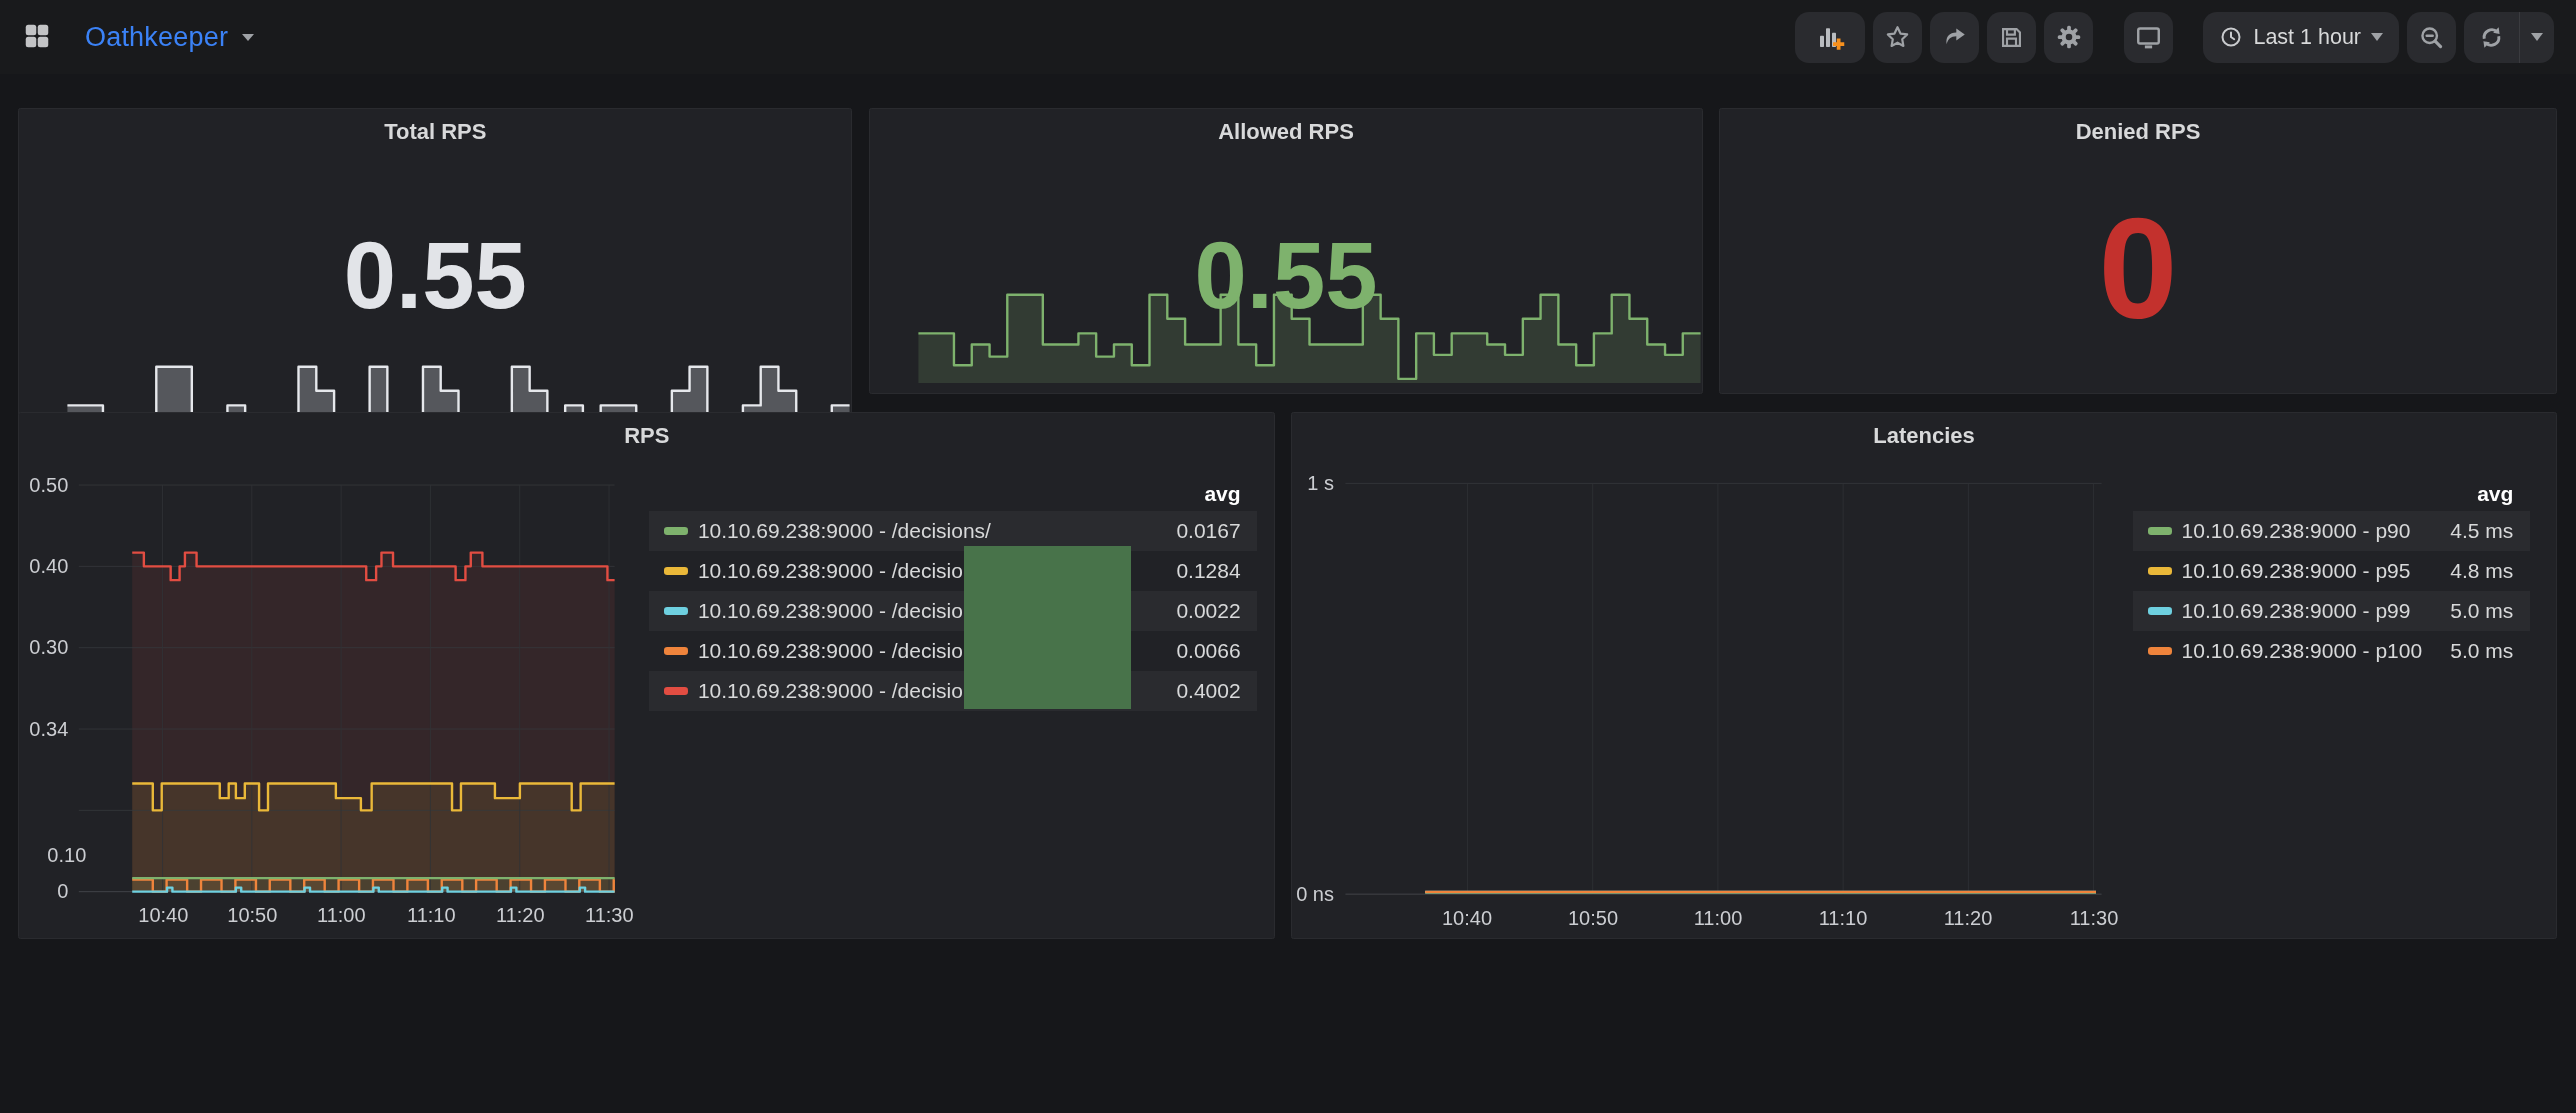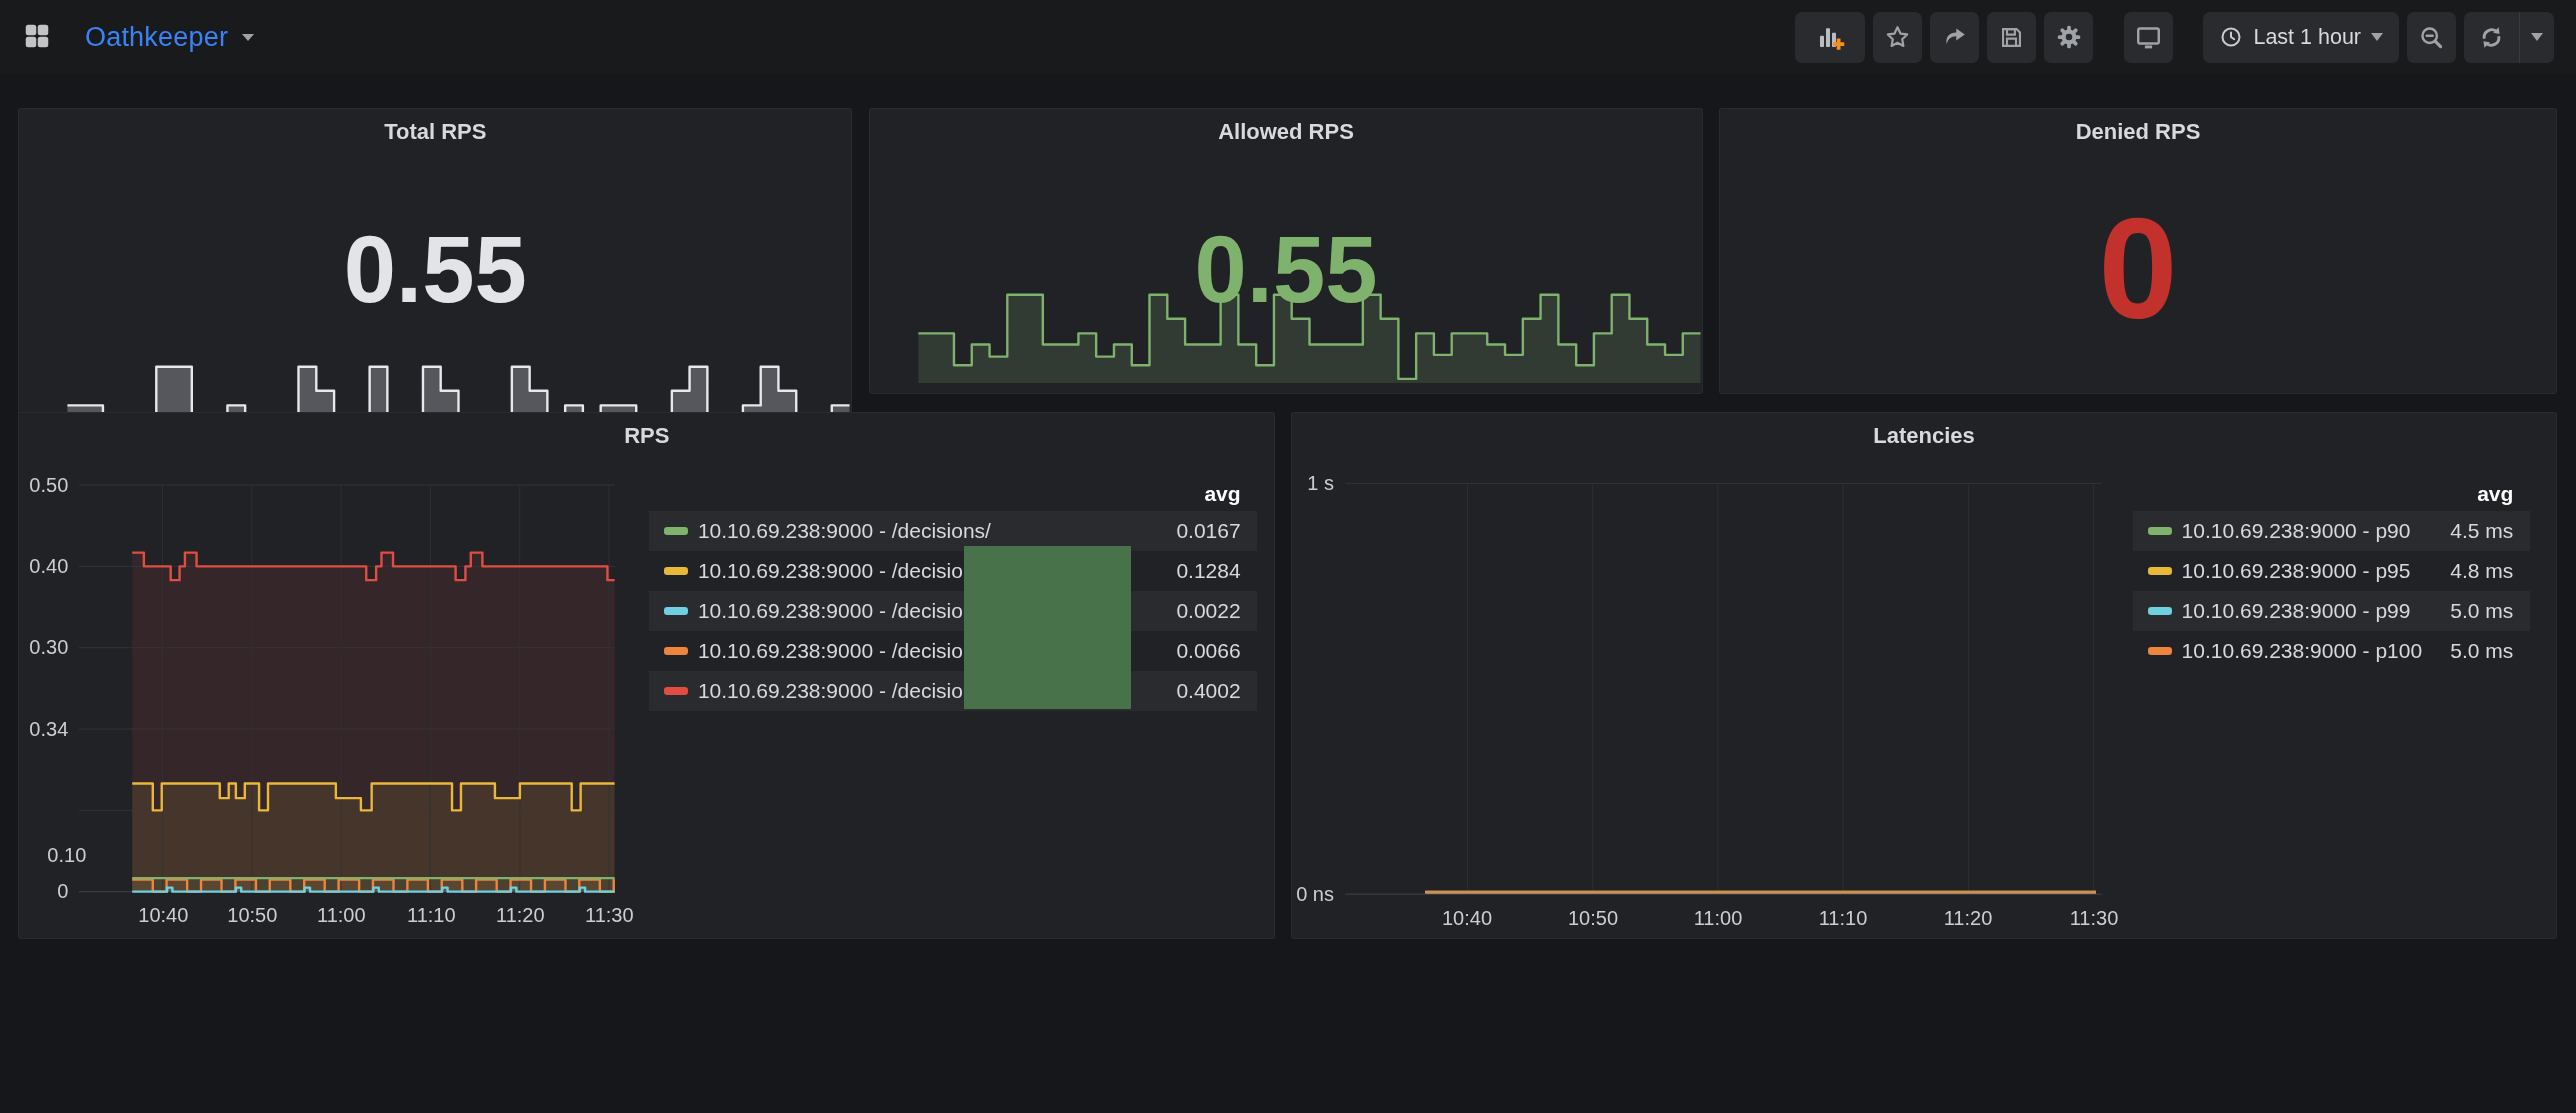--- a/index.html
+++ b/index.html
@@ -9,21 +9,21 @@
 
   
   .navbar{position:absolute;left:0;top:0;width:100%;height:74px;background:#191a1c;
           display:flex;align-items:center;justify-content:space-between;padding:0 22px;box-sizing:border-box;}
   .nav-left{display:flex;align-items:center;}
   .nav-title{font-size:27px;color:#3b82f6;margin-left:33px;letter-spacing:0.2px;}
   .caret{width:0;height:0;border-left:7.2px solid transparent;border-right:7.2px solid transparent;
          border-top:8.8px solid #9fa2a6;display:inline-block;}
   .title-caret{margin-left:14.4px;border-left-width:6.4px;border-right-width:6.4px;border-top-width:7.2px;}
   .nav-right{display:flex;align-items:center;gap:8px;}
-  .nav-btn{height:51px;min-width:49px;border-radius:7px;background:#2a2b2f;color:#9fa2a6;
+  .nav-btn{height:51px;min-width:49px;border-radius:14px;background:#2a2b2f;color:#9fa2a6;
            display:flex;align-items:center;justify-content:center;cursor:pointer;border:none;padding:0 9.6px;box-sizing:border-box;}
   .nav-btn svg{display:block;}
   .gap-lg{width:14.4px;}
   .time-btn{gap:10.4px;padding:0 16px;}
   .time-label{font-size:21.5px;color:#d8d9da;white-space:nowrap;}
   .split{padding:0;}
   .split .half{height:100%;display:flex;align-items:center;justify-content:center;padding:0 12.8px;}
   .split .half + .half{border-left:0.8px solid #3a3b3f;padding:0 11px;}
 
   
@@ -31,21 +31,21 @@
   #panel-total  {left:18.3px;  top:108px; width:834px; height:358px;}
   #panel-allowed{left:869px;top:108px; width:834px; height:286px;}
   #panel-denied {left:1719px;top:108px; width:838px; height:286px;}
   #panel-rps    {left:18.3px;  top:412px; width:1257px; height:527px;}
   #panel-lat    {left:1291px;top:412px; width:1266px; height:527px;}
 
   .panel-title{position:absolute;top:10.4px;left:0;width:100%;text-align:center;font-size:22px;
                font-weight:bold;color:#d8d9da;cursor:pointer;}
 
   .stat-value{position:absolute;left:0;width:100%;text-align:center;font-weight:bold;}
-  .stat-value.md{top:114px;font-size:94px;line-height:94px;}
+  .stat-value.md{top:120px;font-size:94px;line-height:94px;}
   .stat-value.xl{top:89px;font-size:142px;line-height:142px;}
 
   .spark{position:absolute;left:47px;bottom:9.6px;}
 
   .plot-svg{position:absolute;left:0;top:0;}
   .tick{position:absolute;font-size:20px;color:#ccced2;white-space:nowrap;}
   .tick-x{transform:translateX(-50%);}
   .tick-y{text-align:right;}
 
   

